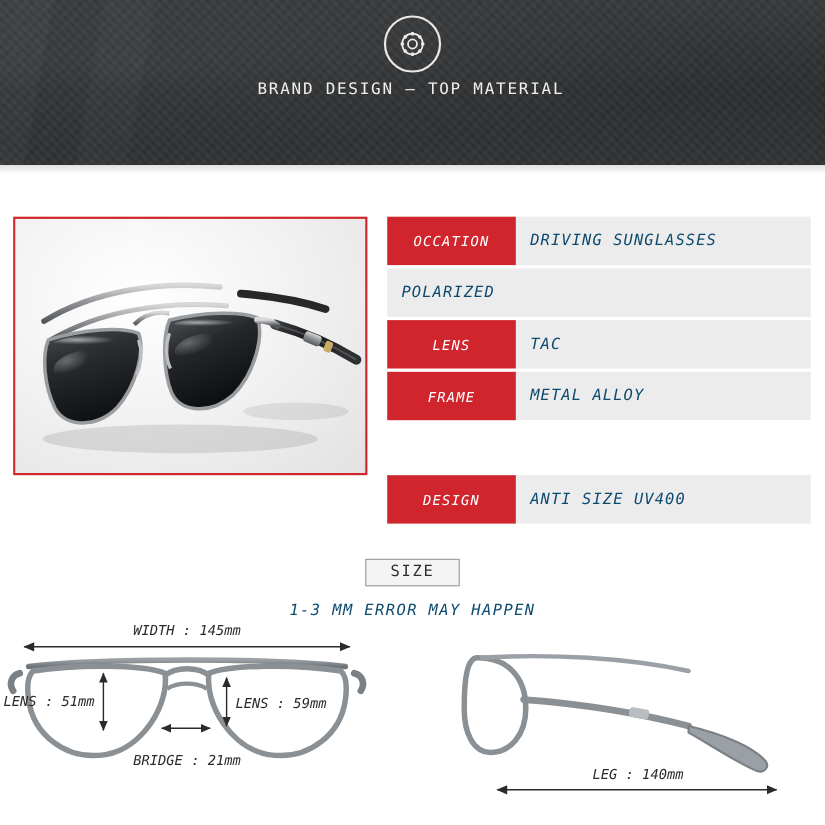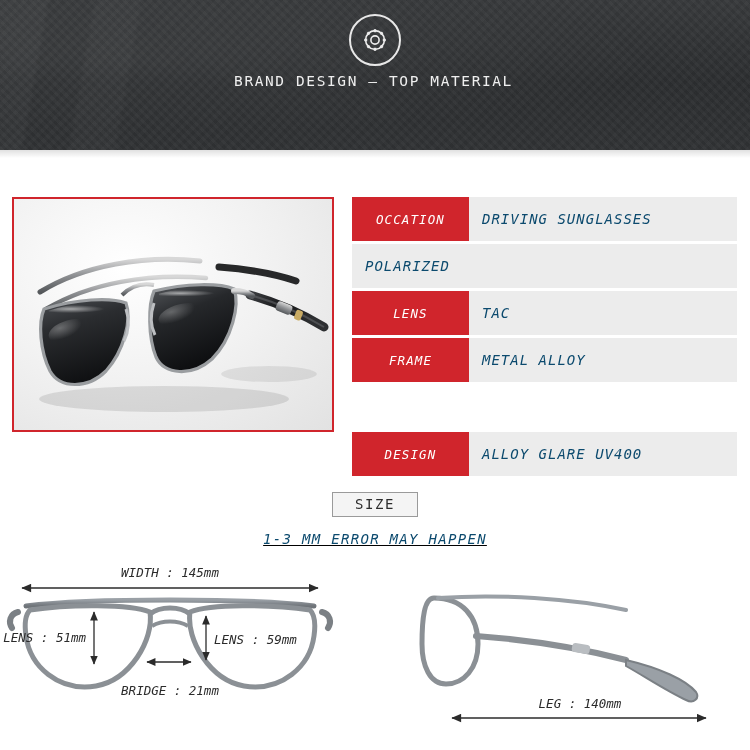--- a/index.html
+++ b/index.html
@@ -101,23 +101,22 @@
     color:#0c4a6e;
     font-size:14px;
     letter-spacing:1px;
     display:flex; align-items:center;
     padding-left:13px;
     font-family:"DejaVu Sans Mono", monospace;
   }
 
   
   .size-block {
-    margin-top:16px;
+    margin-top:32px;
     text-align:center;
-    text-decoration:underline;
   }
   .size-badge {
     display:inline-block;
     border:1px solid #9a9a9a;
     padding:3px 22px 4px;
     font-size:14px;
     letter-spacing:1.6px;
     color:#2c2c2c;
     background:#f4f4f4;
   }
@@ -251,21 +250,21 @@
         <div class="spec-val">TAC</div>
       </div>
       <div class="spec-row">
         <div class="spec-key">FRAME</div>
         <div class="spec-val">METAL ALLOY</div>
       </div>
       <div class="spec-row">
       </div>
       <div class="spec-row">
         <div class="spec-key">DESIGN</div>
-        <div class="spec-val">ALLOY GLARE UV400</div>
+        <div class="spec-val">ANTI SIZE UV400</div>
       </div>
     </div>
   </div>
 
   <div class="size-block">
     <div class="size-badge">SIZE</div>
     <div class="size-note">1-3 MM ERROR MAY HAPPEN</div>
   </div>
 </div>
 

